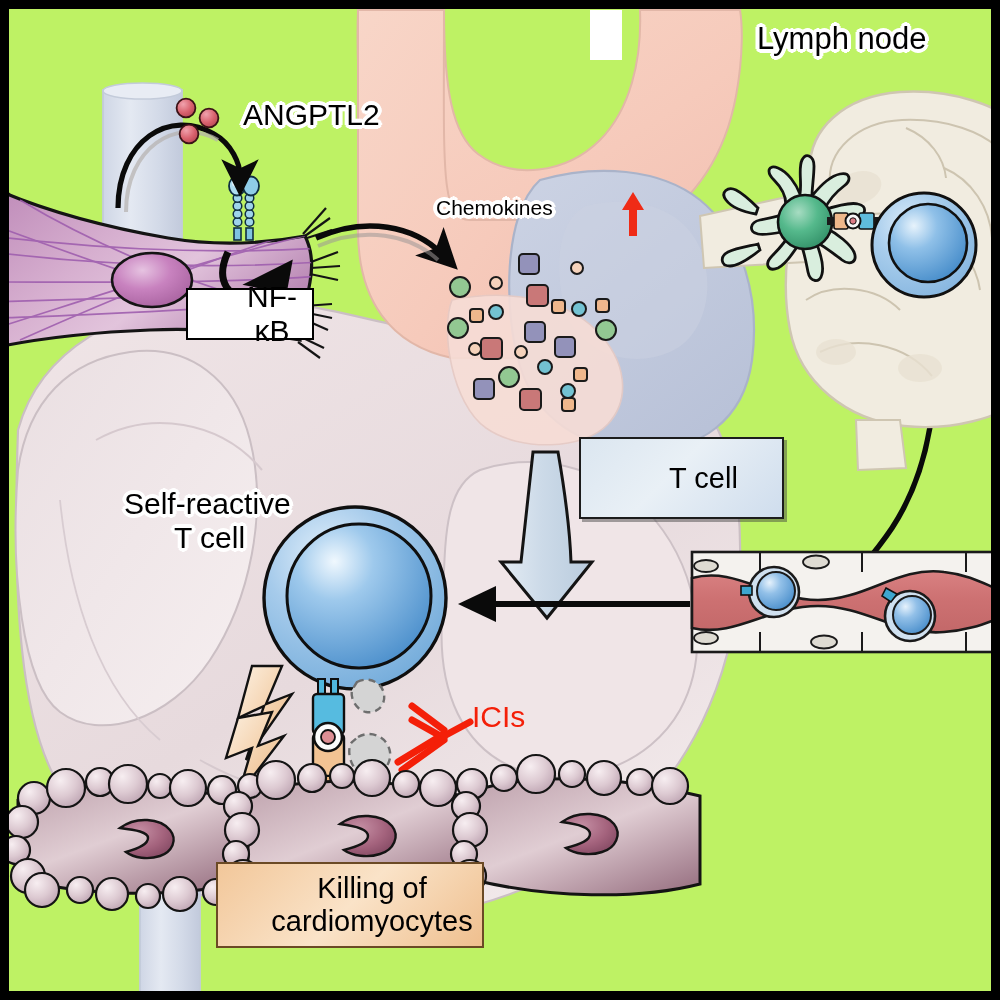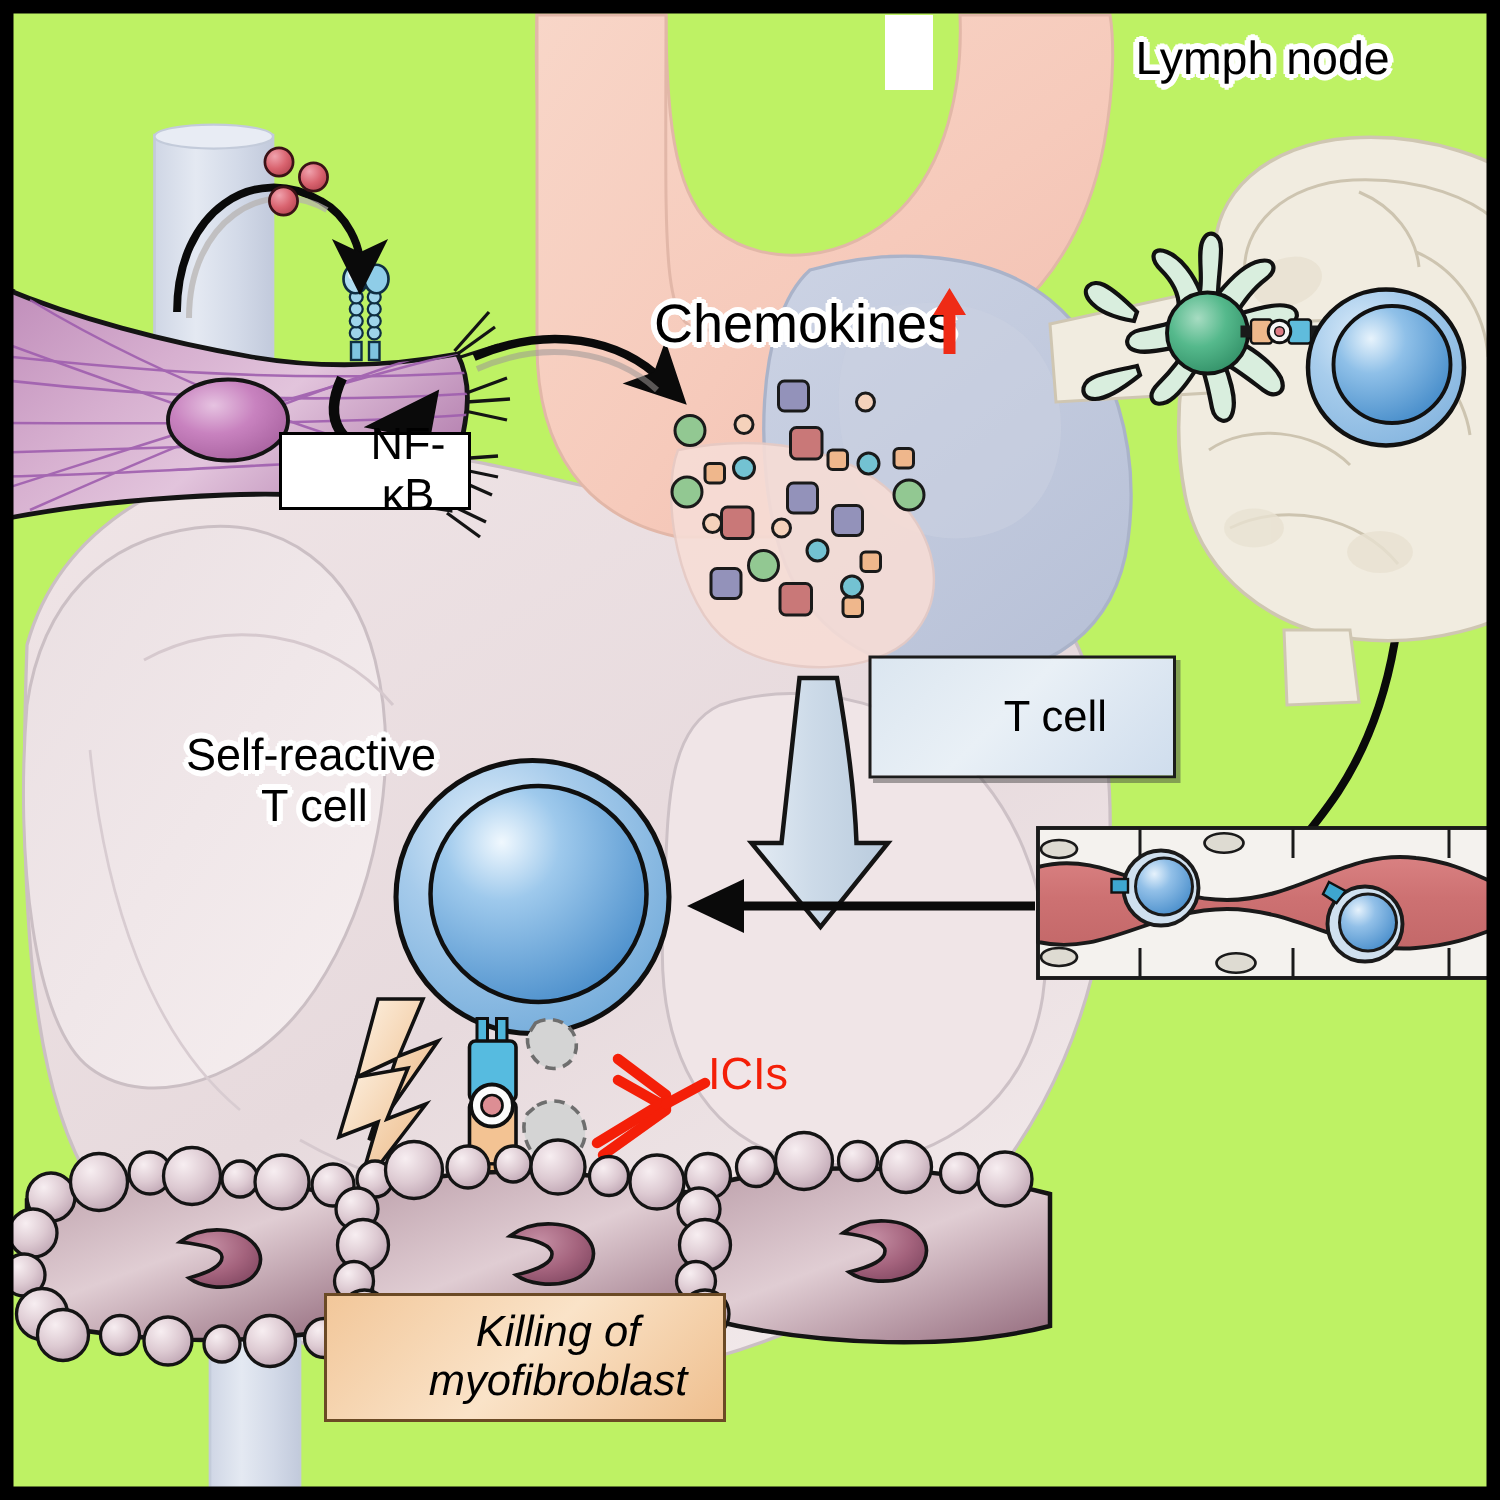--- a/index.html
+++ b/index.html
@@ -559,36 +559,37 @@
       </g>
     </g>
   </svg>
 
   <svg class="layer" viewBox="0 0 1000 1000" style="z-index:44">
     <path d="M 629 236 L 629 210 L 622 210 L 633 192 L 644 210 L 637 210 L 637 236 Z" fill="#ef2b16" stroke="none"></path>
   </svg>
 
   <div class="txt halo" id="lbl-lymph-node" style="left:757px; top:22px; font-size:31px;">Lymph node</div>
 
-
-  <div class="txt halo" id="lbl-chemokines" style="left:436px; top:196px; font-size:36px;">Chemokines</div>
+  <div class="txt halo" id="lbl-angptl2" style="left:243px; top:98px; font-size:30px;">ANGPTL2</div>
+
+  <div class="txt halo" id="lbl-chemokines" style="left:436px; top:196px; font-size:21px;">Chemokines</div>
 
 
   <div class="txt halo" id="lbl-selfreact1" style="left:124px; top:487px; font-size:30px;text-align:center;">Self-reactive</div>
   <div class="txt halo" id="lbl-selfreact2" style="left:174px; top:521px; font-size:30px;">T cell</div>
 
   <div class="txt" id="icis-label" style="left:472px; top:700px; font-size:30px;text-align:center;">ICIs</div>
 
   <div class="boxlabel" id="nfkb-box" style="left:186px; top:288px; width:128px; height:52px; font-size:30px;">
     <span>NF-κB</span>
   </div>
 
   <div class="boxlabel" id="tcell-recruit-box" style="left:579px; top:437px; width:205px; height:82px; font-size:29px; flex-direction:column;">
     <span>T cell</span>
   </div>
 
-  <div class="boxlabel" id="killing-box" style="left:216px; top:862px; width:268px; height:86px; font-size:29px; flex-direction:column;font-style:italic;">
+  <div class="boxlabel" id="killing-box" style="left:216px; top:862px; width:268px; height:86px; font-size:29px; flex-direction:column;">
     <span>Killing of</span>
-    <span>myofibroblast</span>
+    <span>cardiomyocytes</span>
   </div>
 
   <div id="figure-border"></div>
 </div>
 
 </body></html>

